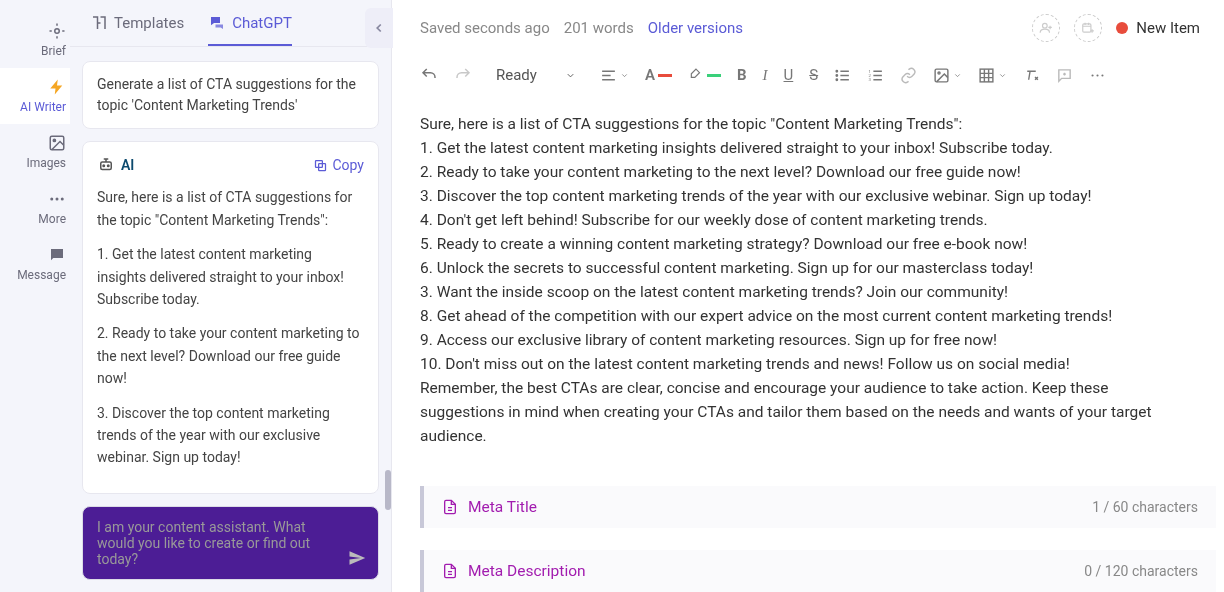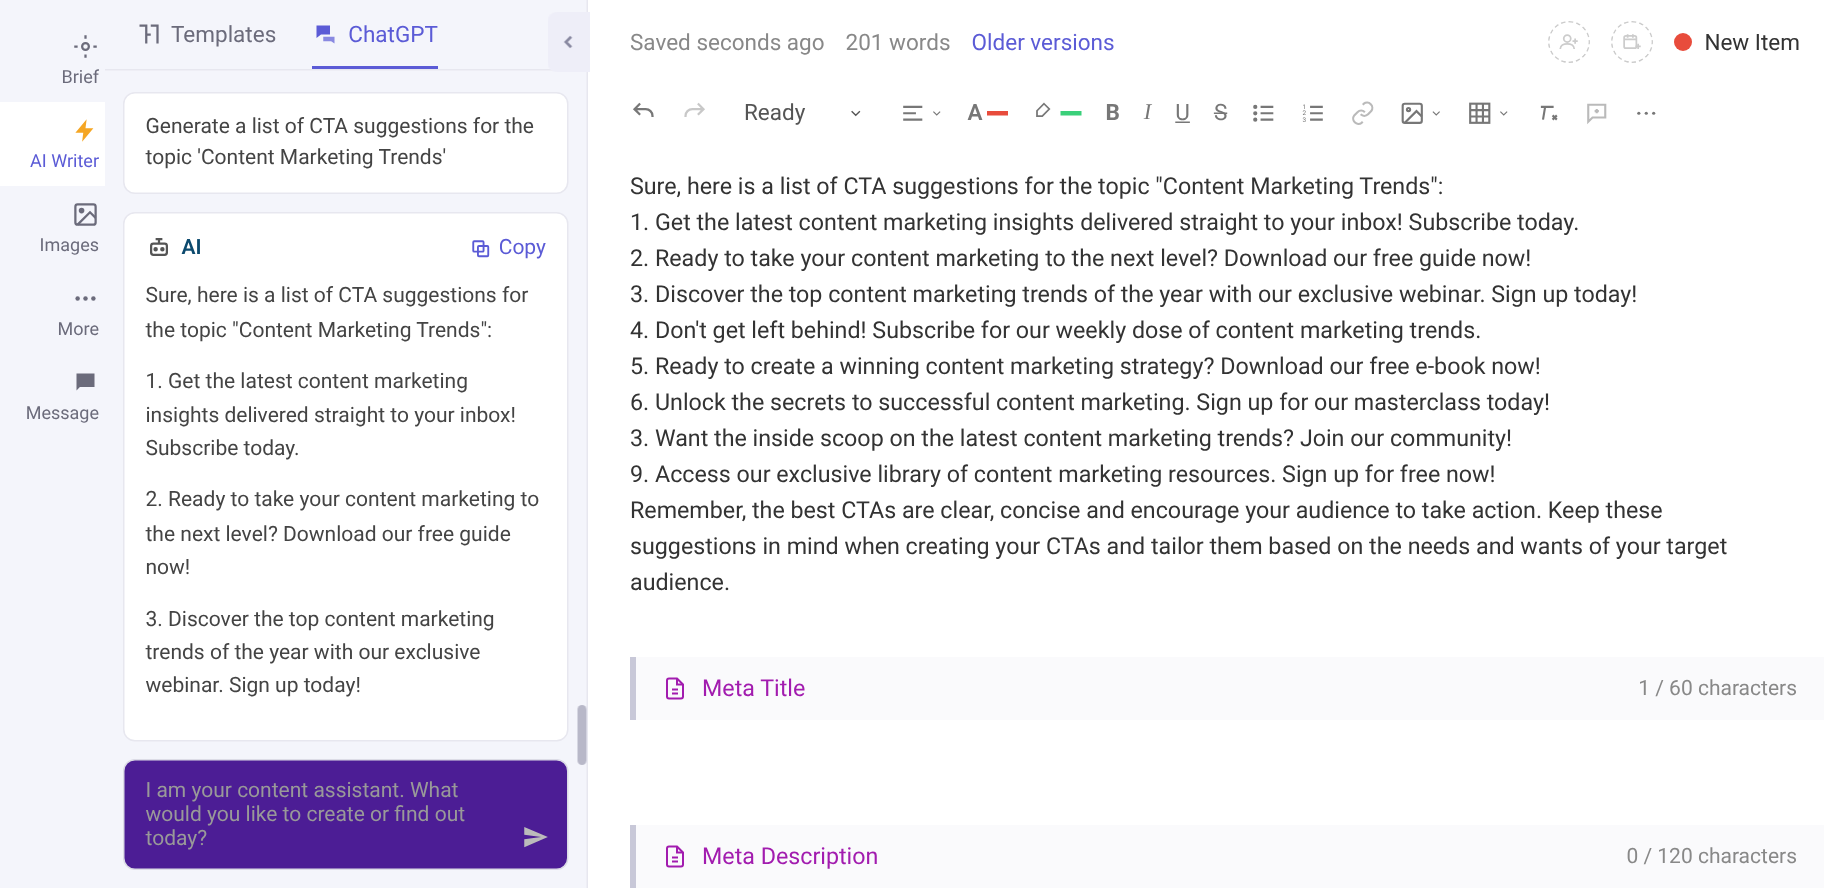--- a/index.html
+++ b/index.html
@@ -307,21 +307,23 @@
 
   <div class="content-area">
     <p class="ln">Sure, here is a list of CTA suggestions for the topic "Content Marketing Trends":</p>
     <p class="ln">1. Get the latest content marketing insights delivered straight to your inbox! Subscribe today.</p>
     <p class="ln">2. Ready to take your content marketing to the next level? Download our free guide now!</p>
     <p class="ln">3. Discover the top content marketing trends of the year with our exclusive webinar. Sign up today!</p>
     <p class="ln">4. Don't get left behind! Subscribe for our weekly dose of content marketing trends.</p>
     <p class="ln">5. Ready to create a winning content marketing strategy? Download our free e-book now!</p>
     <p class="ln">6. Unlock the secrets to successful content marketing. Sign up for our masterclass today!</p>
     <p class="ln">3. Want the inside scoop on the latest content marketing trends? Join our community!</p>
+    <p class="ln">8. Get ahead of the competition with our expert advice on the most current content marketing trends!</p>
     <p class="ln">9. Access our exclusive library of content marketing resources. Sign up for free now!</p>
+    <p class="ln">10. Don't miss out on the latest content marketing trends and news! Follow us on social media!</p>
     <p class="ln">Remember, the best CTAs are clear, concise and encourage your audience to take action. Keep these suggestions in mind when creating your CTAs and tailor them based on the needs and wants of your target audience.</p>
   </div>
 
   <div class="meta-block">
     <div class="meta-left">
       <span>
         <svg width="16" height="16" viewBox="0 0 24 24" fill="none" stroke="currentColor" stroke-width="2">
             <path d="M14 2H6a2 2 0 00-2 2v16a2 2 0 002 2h12a2 2 0 002-2V8l-6-6z"></path>
             <path d="M14 2v6h6M9 13h6M9 17h6"></path>
           </svg>

